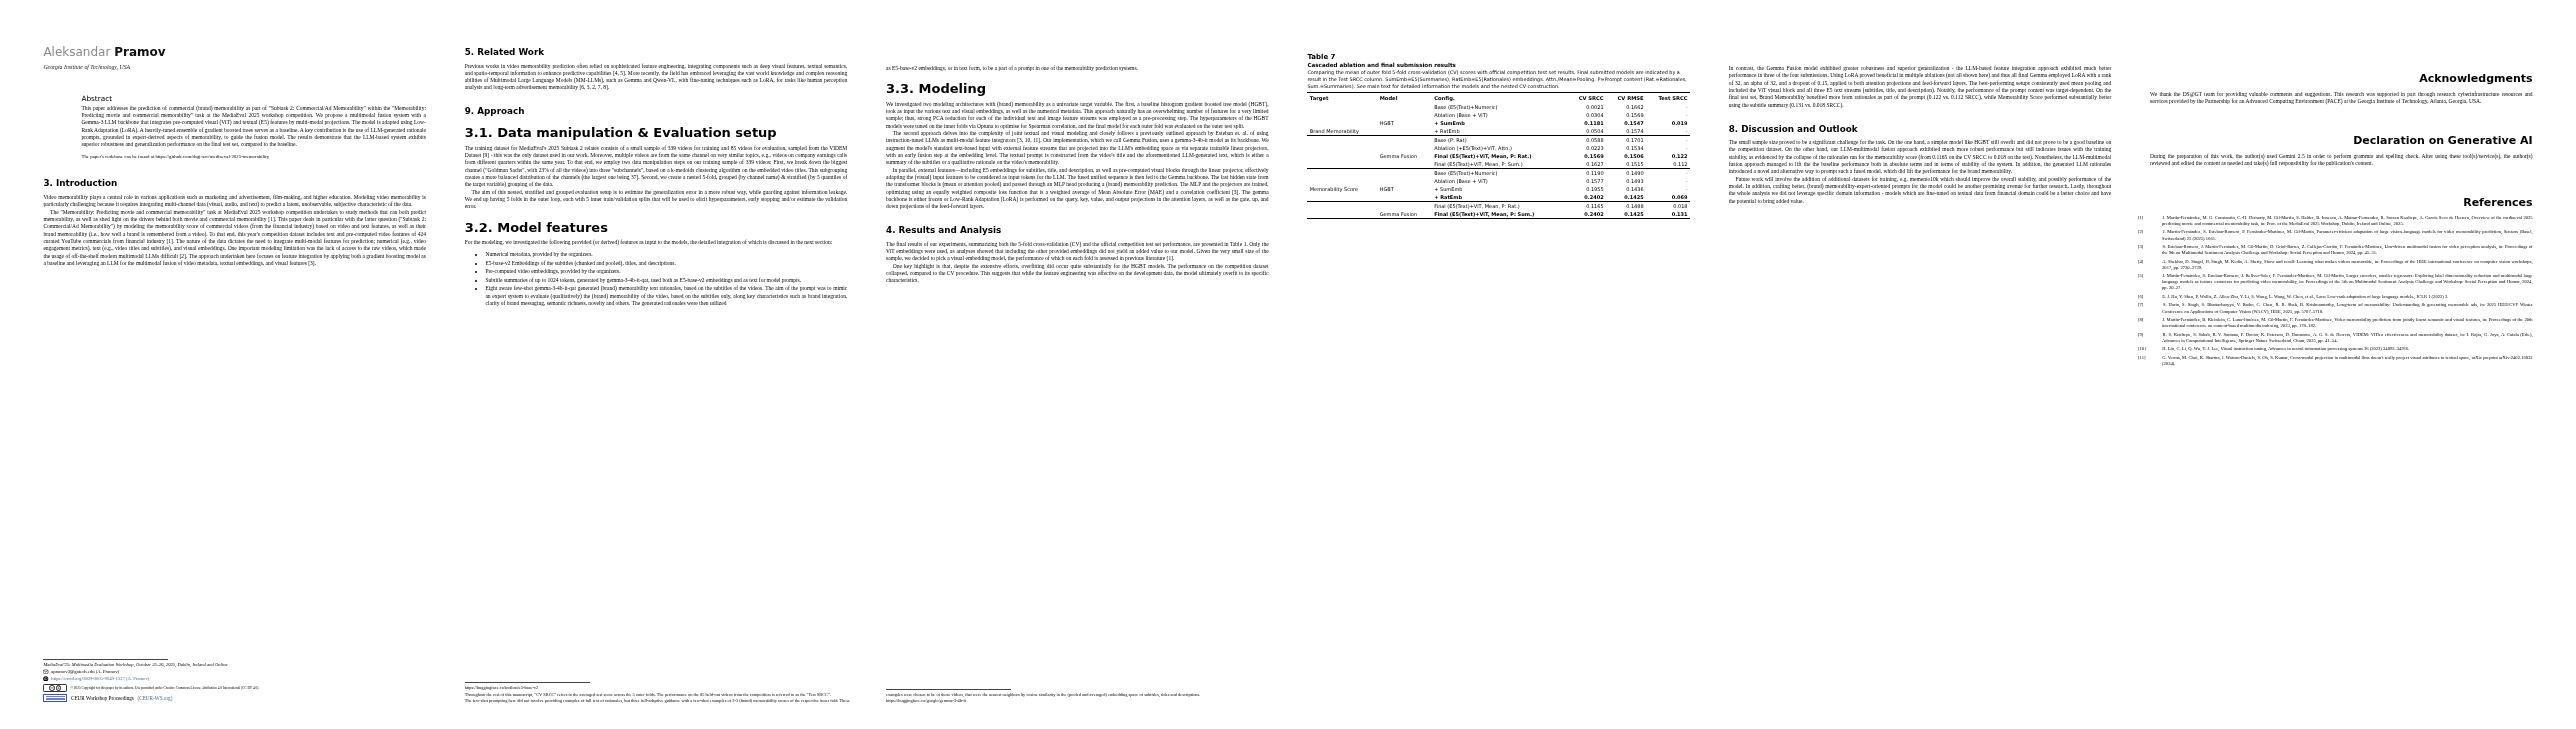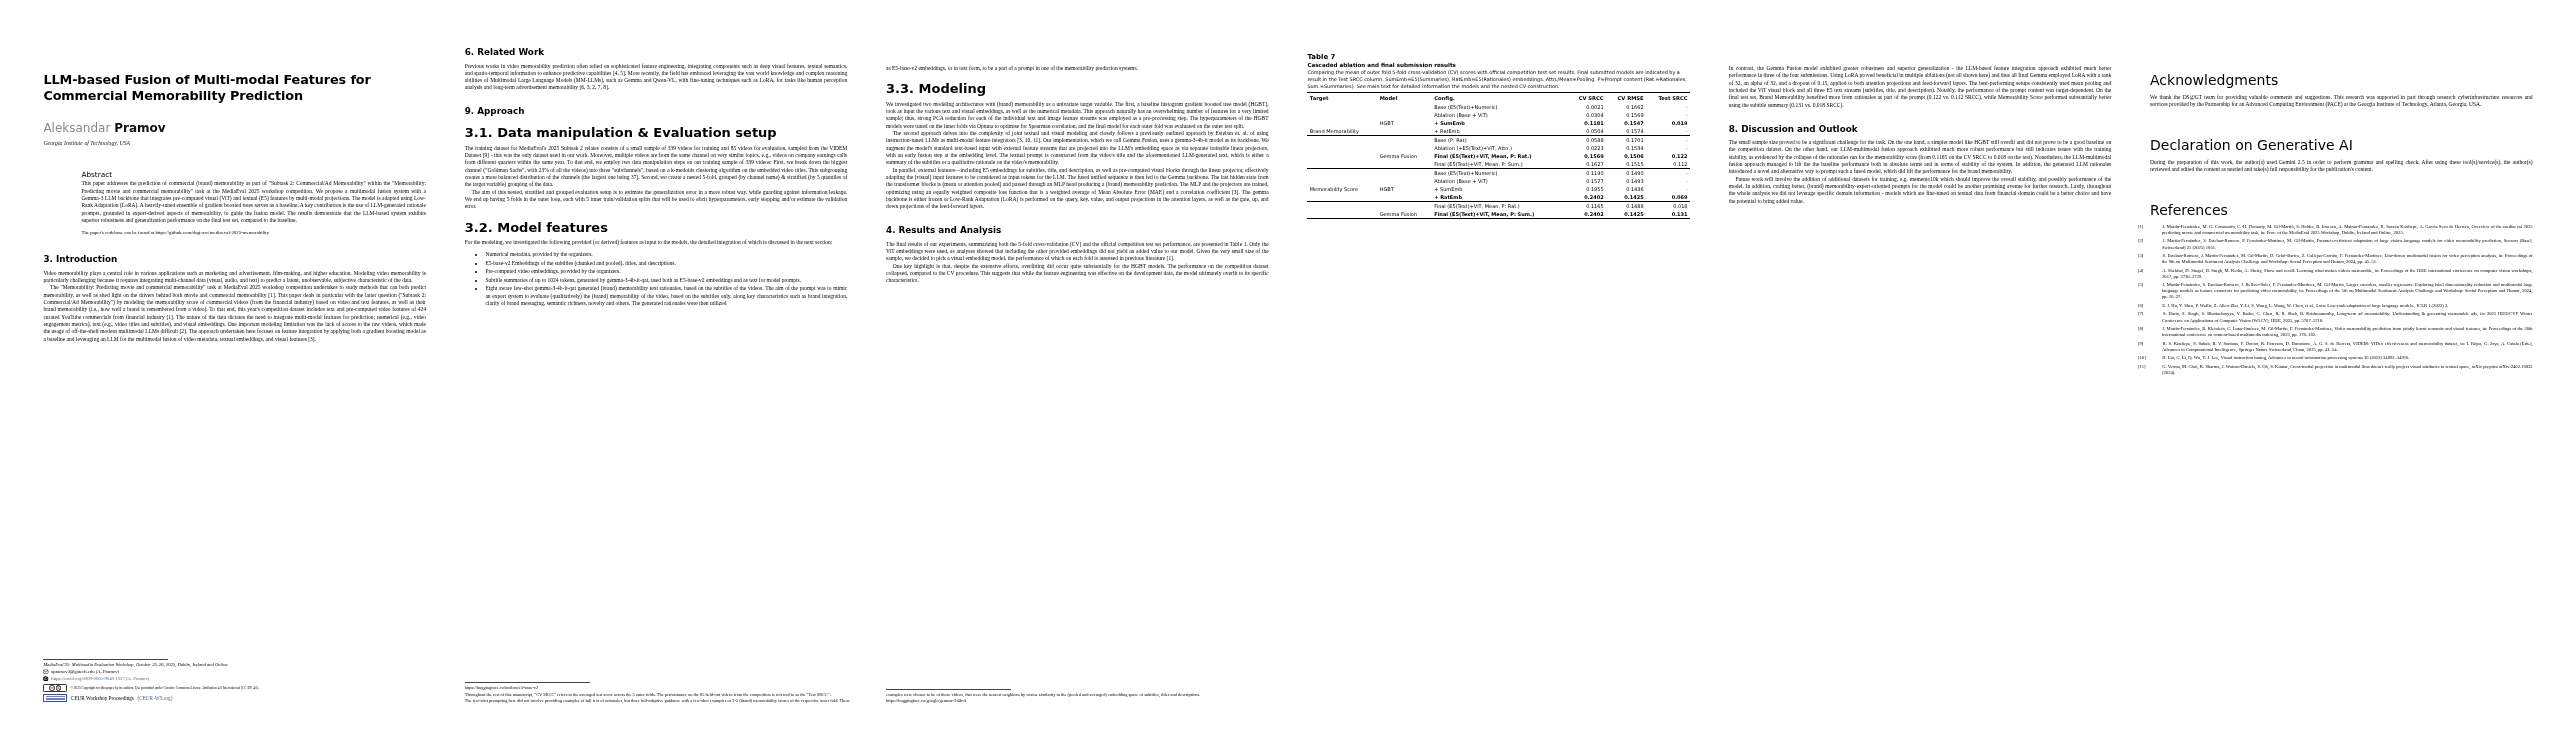--- a/index.html
+++ b/index.html
@@ -92,31 +92,30 @@
   td.tgt { font-size:5px; }
   td.mdl { font-size:5px; }
 
   
   ol.refs { margin:4.9px 0 0 0; padding:0; list-style:none; counter-reset:r; }
   ol.refs li {
     font-size:4.6px; line-height:1.33; margin-bottom:2.4px;
     padding-left:12px; text-indent:-12px; text-align:justify;
   }
   ol.refs li .rn { display:inline-block; width:11px; }
-  h2.ack { font-family:"DejaVu Sans", sans-serif; font-size:14px; font-weight:400; margin:43px 0 5.5px 0; }
+  h2.ack { font-family:"DejaVu Sans", sans-serif; font-size:11px; font-weight:700; margin:43px 0 5.5px 0;text-align:right; }
   h2.ack.n { margin-top:29px; }
 </style>
 </head>
 <body>
 
 <div class="page">
   <div class="cols">
 
     <div class="col">
-      <h1 class="title">LLM-based Fusion of Multi-modal Features for Commercial Memorability Prediction</h1>
       <div class="author">
         <span class="fn">Aleksandar</span>
         <span class="ln">Pramov</span>
       </div>
       <div class="affil">Georgia Institute of Technology, USA</div>
 
       <div class="abstract">
         <h2>Abstract</h2>
         <p>This paper addresses the prediction of commercial (brand) memorability as part of "Subtask 2: Commercial/Ad Memorability" within the "Memorability: Predicting movie and commercial memorability" task at the MediaEval 2025 workshop competition. We propose a multimodal fusion system with a Gemma-3 LLM backbone that integrates pre-computed visual (ViT) and textual (E5) features by multi-modal projections. The model is adapted using Low-Rank Adaptation (LoRA). A heavily-tuned ensemble of gradient boosted trees serves as a baseline. A key contribution is the use of LLM-generated rationale prompts, grounded in expert-derived aspects of memorability, to guide the fusion model. The results demonstrate that the LLM-based system exhibits superior robustness and generalization performance on the final test set, compared to the baseline.</p>
         <div class="absnote">The paper's codebase can be found at https://github.com/dsgt-arc/mediaeval-2025-memorability</div>
@@ -160,21 +159,21 @@
               <i></i>
               <i></i>
             </span>
           <span class="ceurtxt">CEUR Workshop Proceedings</span>
           <span class="ceurtxt lnk">(CEUR-WS.org)</span>
         </div>
       </div>
     </div>
 
     <div class="col">
-      <h2 class="sec first">6.  Related Work</h2>
+      <h2 class="sec first">5.  Related Work</h2>
       <p class="body">Previous works in video memorability prediction often relied on sophisticated feature engineering, integrating components such as deep visual features, textual semantics, and spatio-temporal information to enhance predictive capabilities [4, 5]. More recently, the field has embraced leveraging the vast world knowledge and complex reasoning abilities of Multimodal Large Language Models (MM-LLMs), such as Gemma and Qwen-VL, with fine-tuning techniques such as LoRA, for tasks like human perception analysis and long-term advertisement memorability [6, 3, 2, 7, 8].</p>
 
       <h2 class="sec">9.  Approach</h2>
       <h3 class="sub">3.1.  Data manipulation &amp; Evaluation setup</h3>
       <p class="body">The training dataset for MediaEval's 2025 Subtask 2 relates consists of a small sample of 339 videos for training and 85 videos for evaluation, sampled from the VIDEM Dataset [9] - this was the only dataset used in our work. Moreover, multiple videos are from the same channel on very similar topics, e.g., videos on company earnings calls from different quarters within the same year. To that end, we employ two data manipulation steps on our training sample of 339 videos: First, we break down the biggest channel ("Goldman Sachs", with 23% of all the videos) into three "subchannels", based on a k-medoids clustering algorithm on the embedded video titles. This subgrouping creates a more balanced distribution of the channels (the largest one being 37). Second, we create a nested 5-fold, grouped (by channel name) &amp; stratified (by 5 quantiles of the target variable) grouping of the data.</p>
       <p class="body">The aim of this nested, stratified and grouped evaluation setup is to estimate the generalization error in a more robust way, while guarding against information leakage. We end up having 5 folds in the outer loop, each with 5 inner train/validation splits that will be used to elicit hyperparameters, early stopping and/or estimate the validation error.</p>
 
       <h3 class="sub">3.2.  Model features</h3>
       <p class="body">For the modeling, we investigated the following provided (or derived) features as input to the models, the detailed integration of which is discussed in the next section:</p>
       <ul class="blist">

